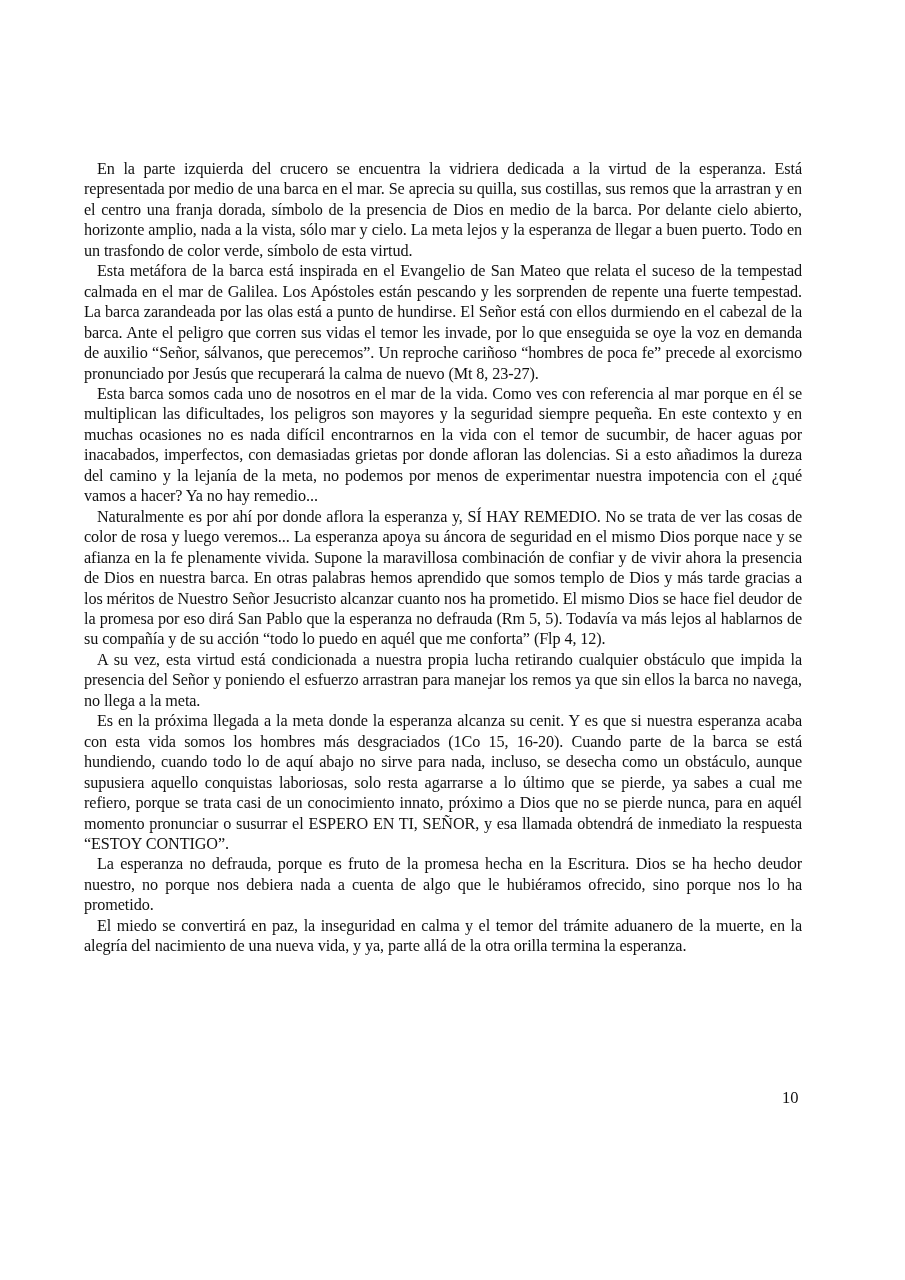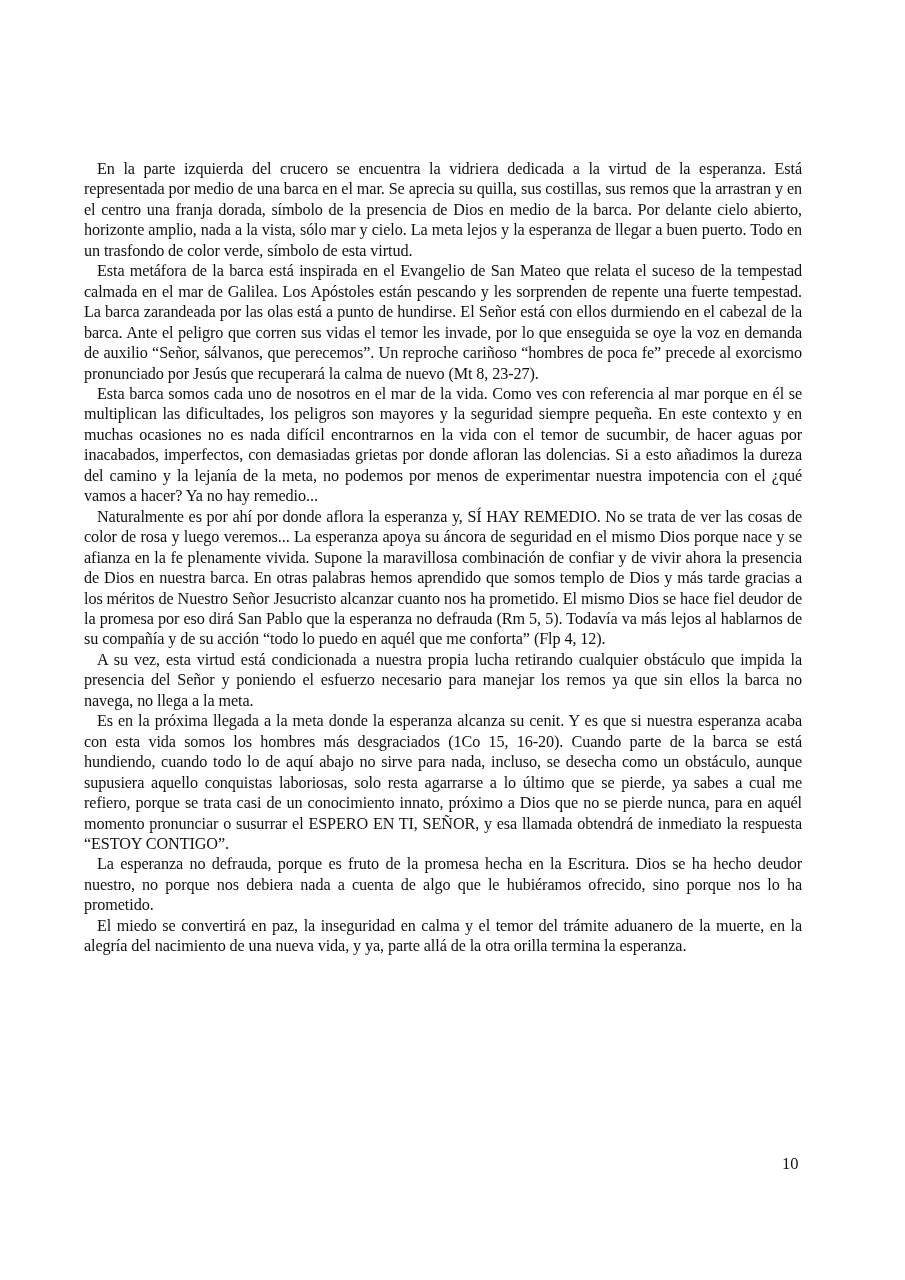--- a/index.html
+++ b/index.html
@@ -14,34 +14,34 @@
     font-size: 16.2px;
     line-height: 20.45px;
     color: #111;
     text-align: justify;
     letter-spacing: -0.1px;
   }
   .body-text p { margin: 0; text-indent: 13px; }
   .page-number {
     position: absolute;
     left: 782px;
-    top: 1154px;
+    top: 1088px;
     font-family: "Liberation Serif", "DejaVu Serif", serif;
     font-size: 16.5px;
     color: #111;
   }
 </style>
 </head>
 <body>
 
 <div class="page">
   <div class="body-text">
     <p>En la parte izquierda del crucero se encuentra la vidriera dedicada a la virtud de la esperanza. Está representada por medio de una barca en el mar. Se aprecia su quilla, sus costillas, sus remos que la arrastran y en el centro una franja dorada, símbolo de la presencia de Dios en medio de la barca. Por delante cielo abierto, horizonte amplio, nada a la vista, sólo mar y cielo. La meta lejos y la esperanza de llegar a buen puerto. Todo en un trasfondo de color verde, símbolo de esta virtud.</p>
     <p>Esta metáfora de la barca está inspirada en el Evangelio de San Mateo que relata el suceso de la tempestad calmada en el mar de Galilea. Los Apóstoles están pescando y les sorprenden de repente una fuerte tempestad. La barca zarandeada por las olas está a punto de hundirse. El Señor está con ellos durmiendo en el cabezal de la barca. Ante el peligro que corren sus vidas el temor les invade, por lo que enseguida se oye la voz en demanda de auxilio “Señor, sálvanos, que perecemos”. Un reproche cariñoso “hombres de poca fe” precede al exorcismo pronunciado por Jesús que recuperará la calma de nuevo (Mt 8, 23-27).</p>
     <p>Esta barca somos cada uno de nosotros en el mar de la vida. Como ves con referencia al mar porque en él se multiplican las dificultades, los peligros son mayores y la seguridad siempre pequeña. En este contexto y en muchas ocasiones no es nada difícil encontrarnos en la vida con el temor de sucumbir, de hacer aguas por inacabados, imperfectos, con demasiadas grietas por donde afloran las dolencias. Si a esto añadimos la dureza del camino y la lejanía de la meta, no podemos por menos de experimentar nuestra impotencia con el ¿qué vamos a hacer? Ya no hay remedio...</p>
     <p>Naturalmente es por ahí por donde aflora la esperanza y, SÍ HAY REMEDIO. No se trata de ver las cosas de color de rosa y luego veremos... La esperanza apoya su áncora de seguridad en el mismo Dios porque nace y se afianza en la fe plenamente vivida. Supone la maravillosa combinación de confiar y de vivir ahora la presencia de Dios en nuestra barca. En otras palabras hemos aprendido que somos templo de Dios y más tarde gracias a los méritos de Nuestro Señor Jesucristo alcanzar cuanto nos ha prometido. El mismo Dios se hace fiel deudor de la promesa por eso dirá San Pablo que la esperanza no defrauda (Rm 5, 5). Todavía va más lejos al hablarnos de su compañía y de su acción “todo lo puedo en aquél que me conforta” (Flp 4, 12).</p>
-    <p>A su vez, esta virtud está condicionada a nuestra propia lucha retirando cualquier obstáculo que impida la presencia del Señor y poniendo el esfuerzo necesario para manejar los remos ya que sin ellos la barca no navega, no llega a la meta.</p>
+    <p>A su vez, esta virtud está condicionada a nuestra propia lucha retirando cualquier obstáculo que impida la presencia del Señor y poniendo el esfuerzo arrastran para manejar los remos ya que sin ellos la barca no navega, no llega a la meta.</p>
     <p>Es en la próxima llegada a la meta donde la esperanza alcanza su cenit. Y es que si nuestra esperanza acaba con esta vida somos los hombres más desgraciados (1Co 15, 16-20). Cuando parte de la barca se está hundiendo, cuando todo lo de aquí abajo no sirve para nada, incluso, se desecha como un obstáculo, aunque supusiera aquello conquistas laboriosas, solo resta agarrarse a lo último que se pierde, ya sabes a cual me refiero,  porque se trata casi de un conocimiento innato, próximo a Dios que no se pierde nunca, para en aquél momento pronunciar o susurrar el ESPERO EN TI, SEÑOR, y esa llamada obtendrá de inmediato la respuesta “ESTOY CONTIGO”.</p>
     <p>La esperanza no defrauda, porque es fruto de la promesa hecha en la Escritura. Dios se ha hecho deudor nuestro, no porque nos debiera nada a cuenta de algo que le hubiéramos ofrecido, sino porque nos lo ha prometido.</p>
     <p>El miedo se convertirá en paz, la inseguridad en calma y el temor del trámite aduanero de la muerte, en la alegría del nacimiento de una nueva vida, y ya, parte allá de la otra orilla termina la esperanza.</p>
   </div>
   <div class="page-number">10</div>
 </div>
 
 </body></html>

